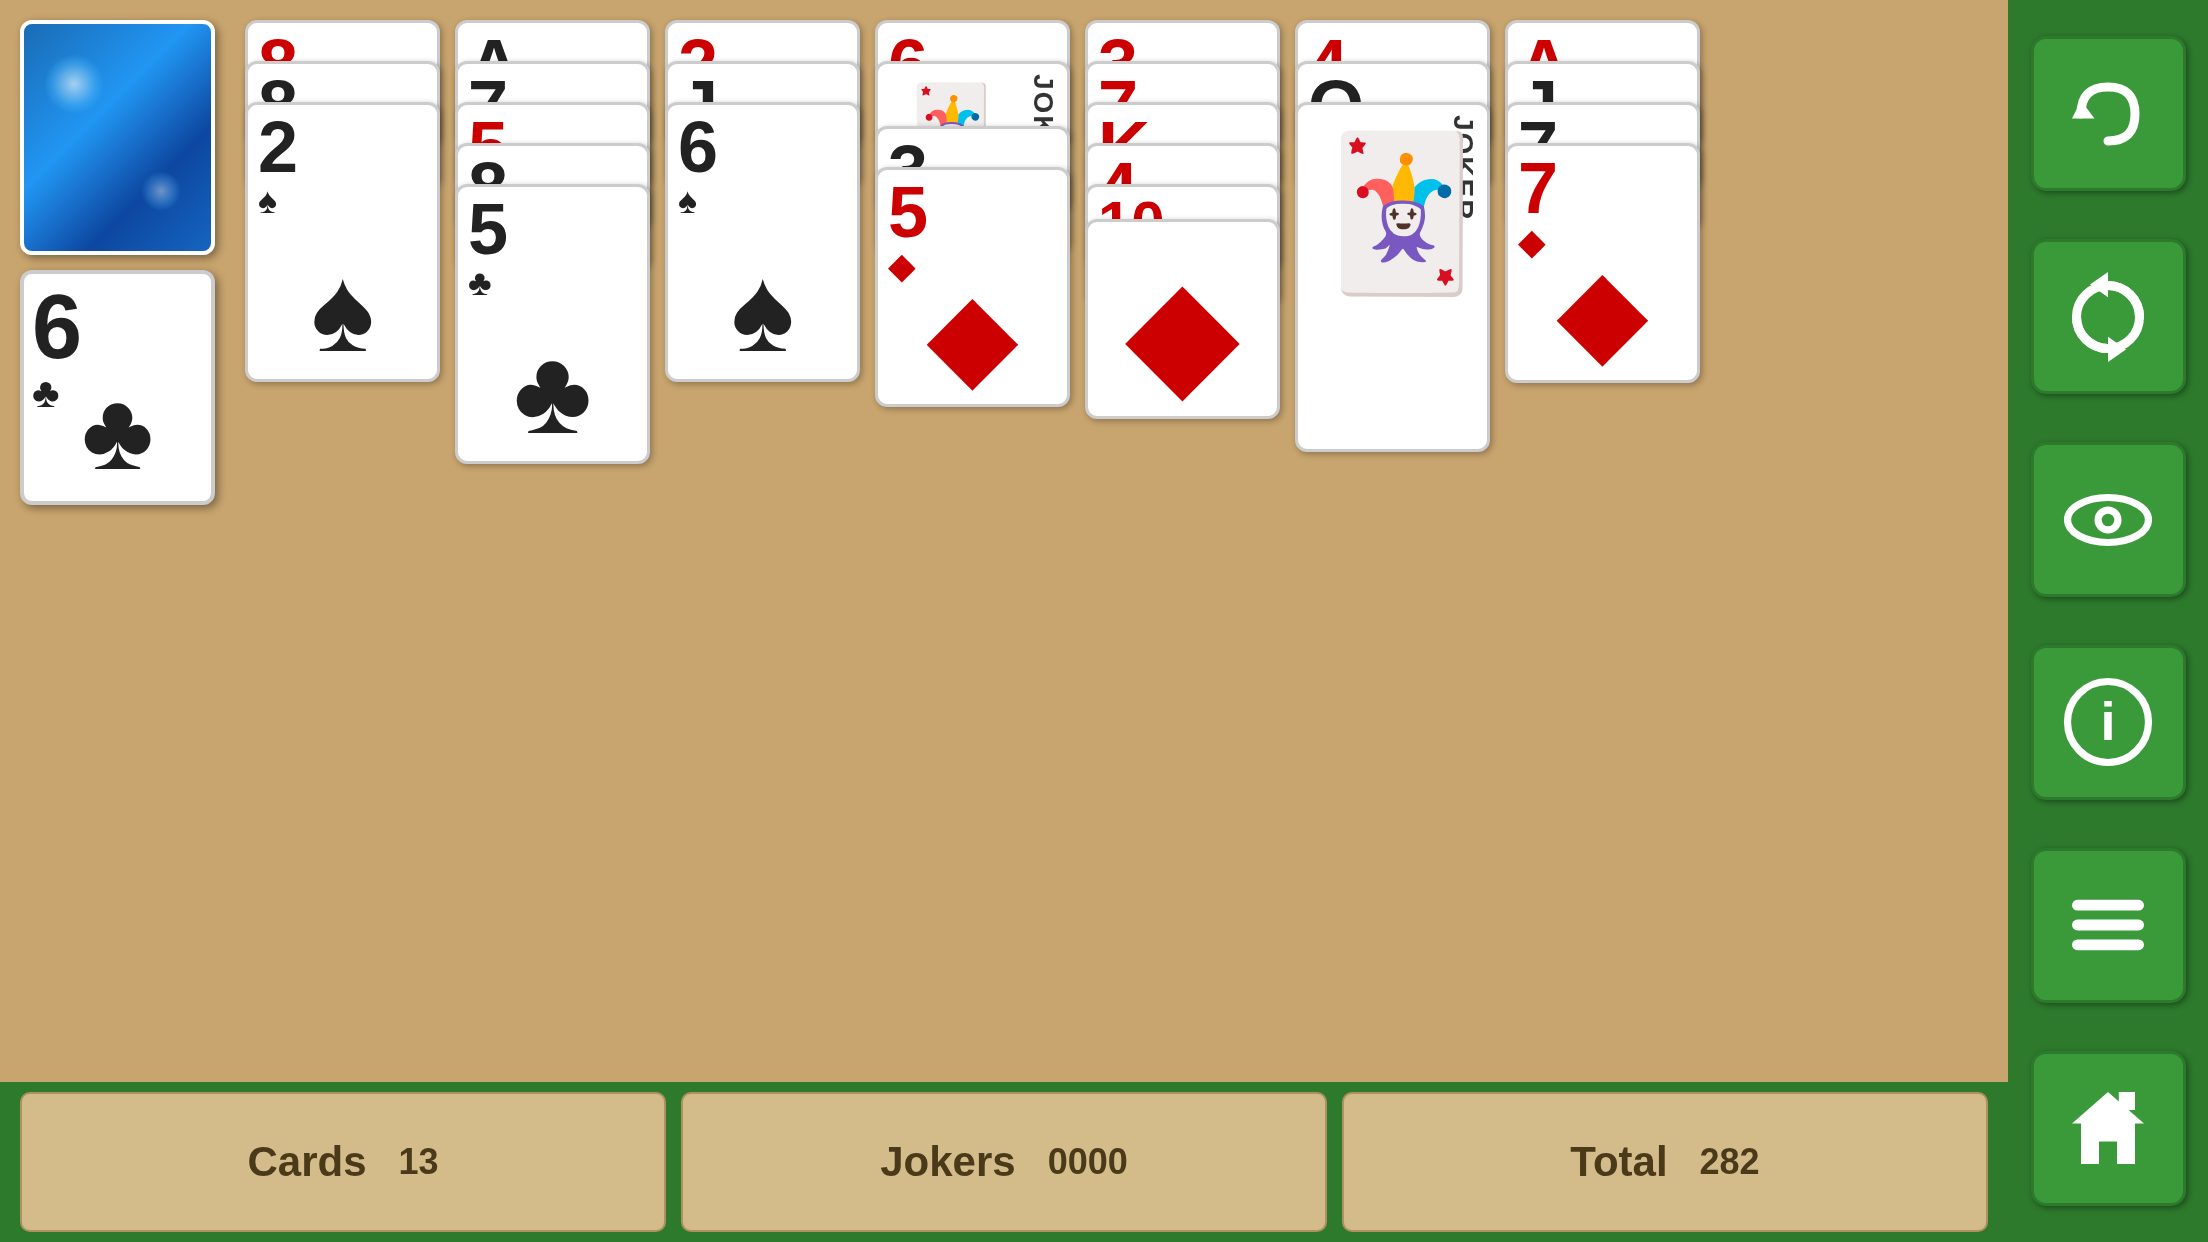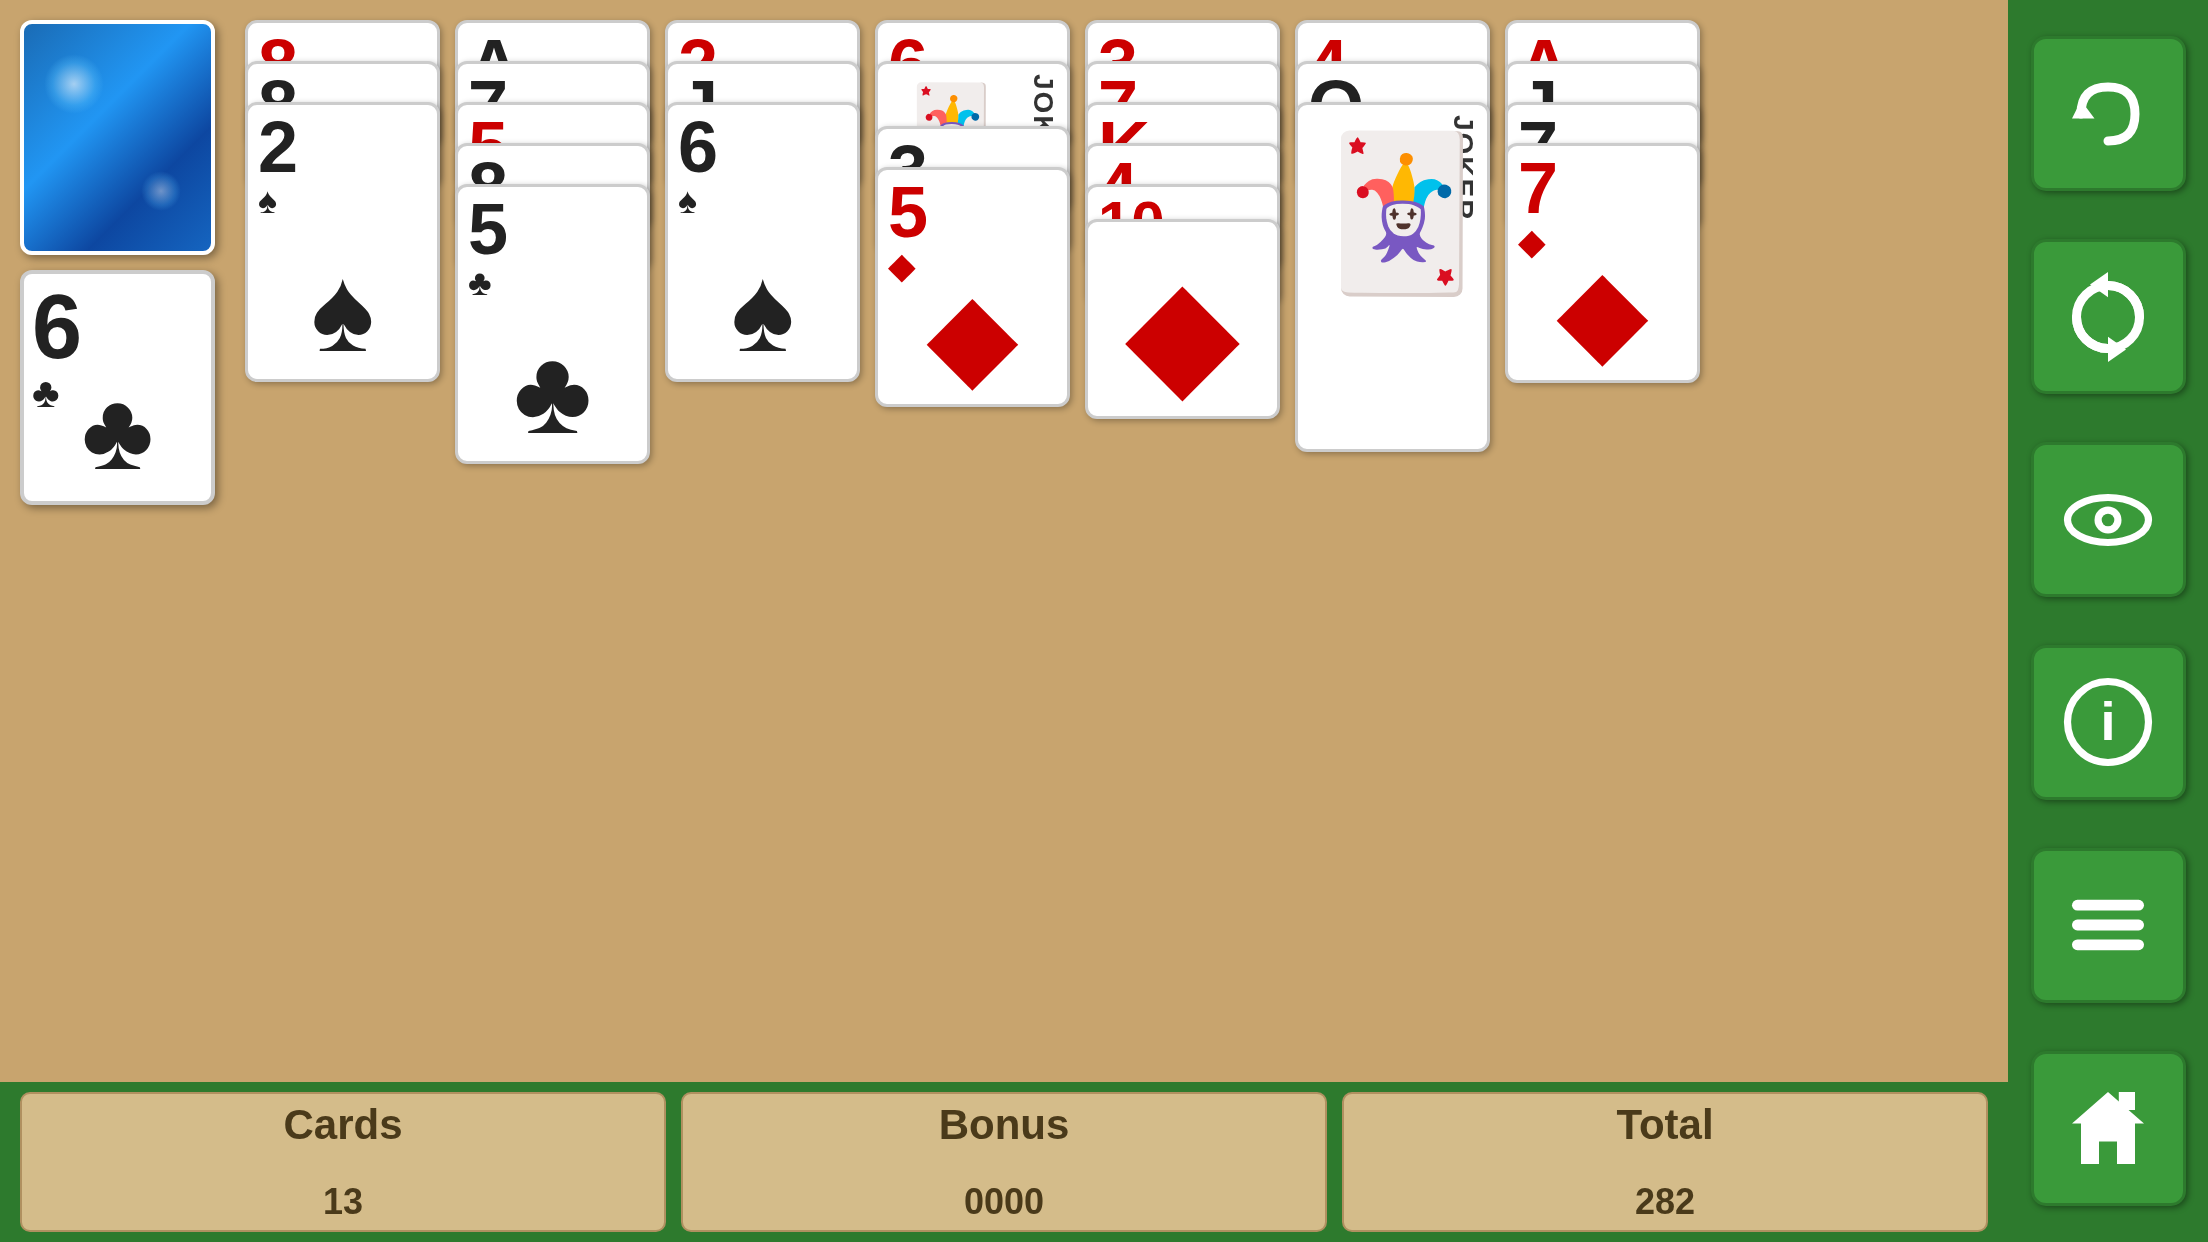--- a/index.html
+++ b/index.html
@@ -156,21 +156,21 @@
       align-items: center;
       justify-content: space-around;
       padding: 10px 20px;
       gap: 15px;
     }
 
     .status-item {
       background: #d4bc8a;
       border-radius: 10px;
       display: flex;
-      flex-direction: column;
+      flex-direction: row;
       align-items: center;
       justify-content: center;
       flex: 1;
       height: 140px;
       border: 2px solid #b09060;
       gap: 32px;
     }
 
     .status-label {
       font-size: 42px;
@@ -427,21 +427,21 @@
 
     </div>
   </div>
 
   <div class="status-bar">
     <div class="status-item">
       <span class="status-label">Cards</span>
       <span class="status-value">13</span>
     </div>
     <div class="status-item">
-      <span class="status-label">Bonus</span>
+      <span class="status-label">Jokers</span>
       <span class="status-value">0000</span>
     </div>
     <div class="status-item">
       <span class="status-label">Total</span>
       <span class="status-value">282</span>
     </div>
   </div>
 </div>
 
 <div class="sidebar">

